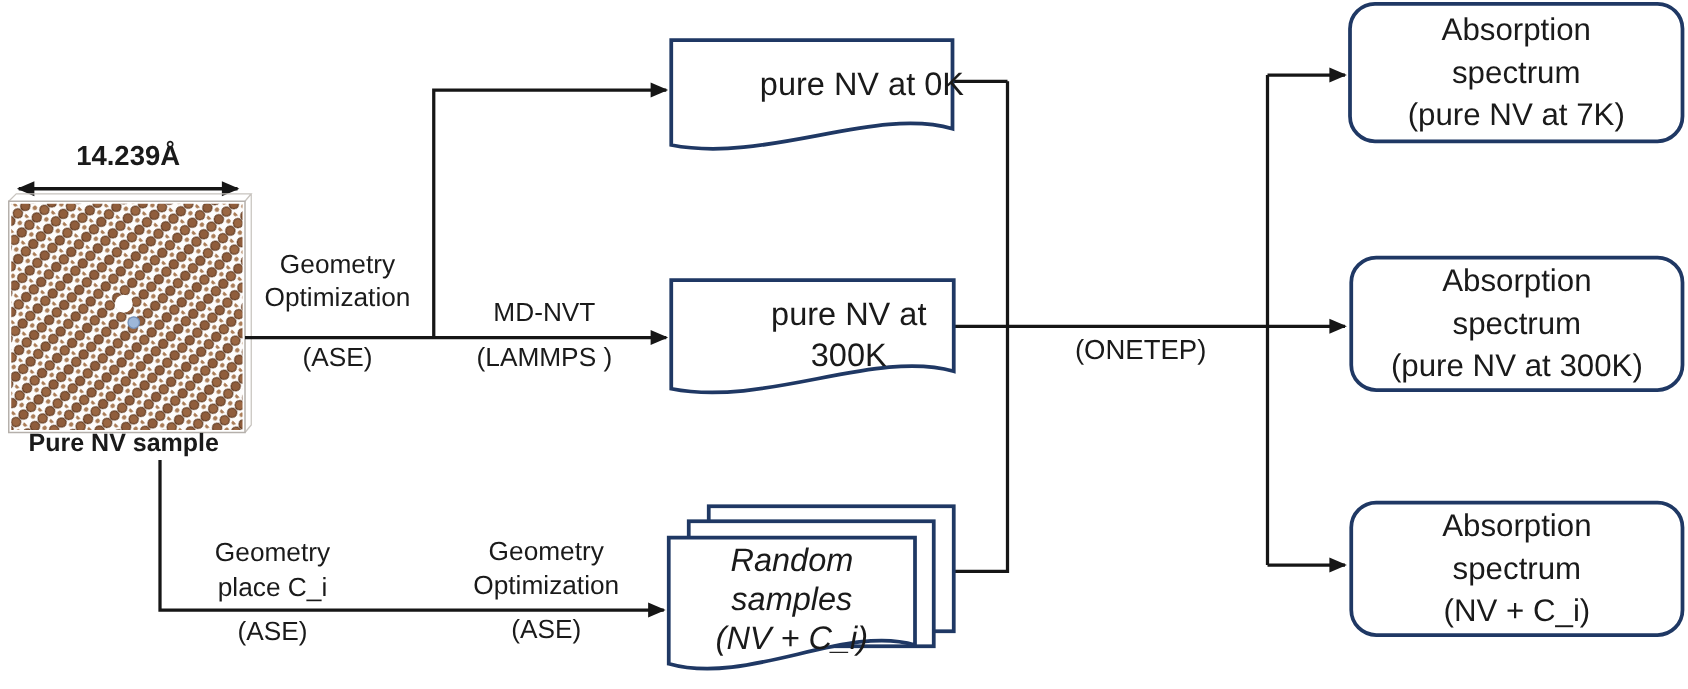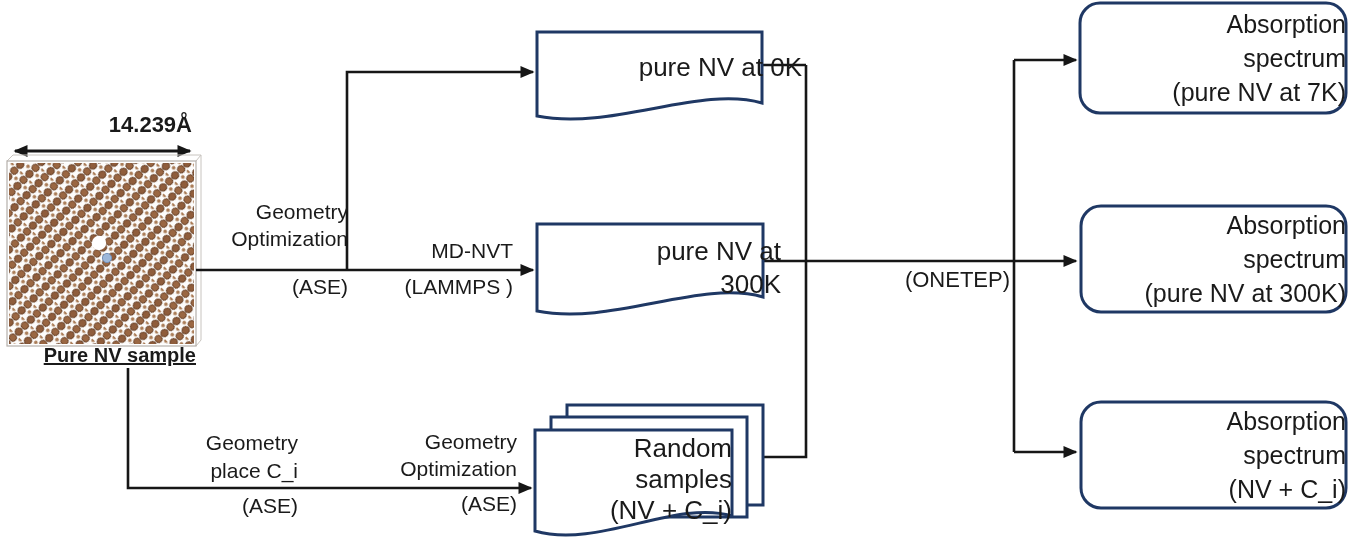--- a/index.html
+++ b/index.html
@@ -1,27 +1,27 @@
 <!DOCTYPE html>
 <html><head>
 <meta charset="utf-8">
 <style>
   html,body{margin:0;padding:0;background:#ffffff;}
   .stage{
     position:relative;width:1350px;height:551px;background:#ffffff;
     font-family:"Liberation Sans", sans-serif;color:#1a1a1a;overflow:hidden;
   }
   svg.art{position:absolute;left:0;top:0;width:1350px;height:551px;}
-  .tb{position:absolute;text-align:right;white-space:nowrap;border-radius:20px;}
+  .tb{position:absolute;text-align:center;white-space:nowrap;border-radius:20px;}
   .bold{font-weight:bold;}
   .lbl{font-size:21px;line-height:27px;}
   .lbl28{font-size:21px;line-height:28px;}
   .big{font-size:22px;line-height:28px;}
   .doc{font-size:26px;line-height:33px;}
-  .doc31{font-size:26px;line-height:31px;}
+  .doc31{font-size:26px;line-height:31px;font-style:italic;}
   .absbox{font-size:25px;line-height:34px;display:flex;flex-direction:column;justify-content:center;}
   .vcenter{display:flex;flex-direction:column;justify-content:center;margin-left:40px;}
 </style>
 </head>
 <body>
 
 <div class="stage">
 
   <svg class="art" viewBox="0 0 1350 551">
     <defs>
@@ -66,21 +66,21 @@
       <rect x="551" y="417" width="196" height="100"></rect>
       <path d="M535,430 H732 V516 C676,499 598,549 535,531 Z"></path>
       <rect x="1080" y="3" width="266" height="110" rx="20"></rect>
       <rect x="1081" y="206" width="265" height="106" rx="20"></rect>
       <rect x="1081" y="402" width="265" height="106" rx="20"></rect>
     </g>
   </svg>
 
   <div class="tb bold" style="left:13px;top:112px;width:179px;font-size:22px;">14.239Å</div>
 
-  <div class="tb bold" style="left:2px;top:344px;width:194px;font-size:20px;text-decoration:underline;">Pure NV sample</div>
+  <div class="tb bold" style="left:2px;top:344px;width:194px;font-size:20px;">Pure NV sample</div>
 
   <div class="tb lbl" style="left:192px;top:198px;width:156px;">
     <div>Geometry</div>
     <div>Optimization</div>
   </div>
   <div class="tb lbl" style="left:192px;top:273px;width:156px;">(ASE)</div>
 
   <div class="tb lbl" style="left:358px;top:237px;width:155px;">MD-NVT</div>
   <div class="tb lbl" style="left:358px;top:273px;width:155px;">(LAMMPS )</div>
 

